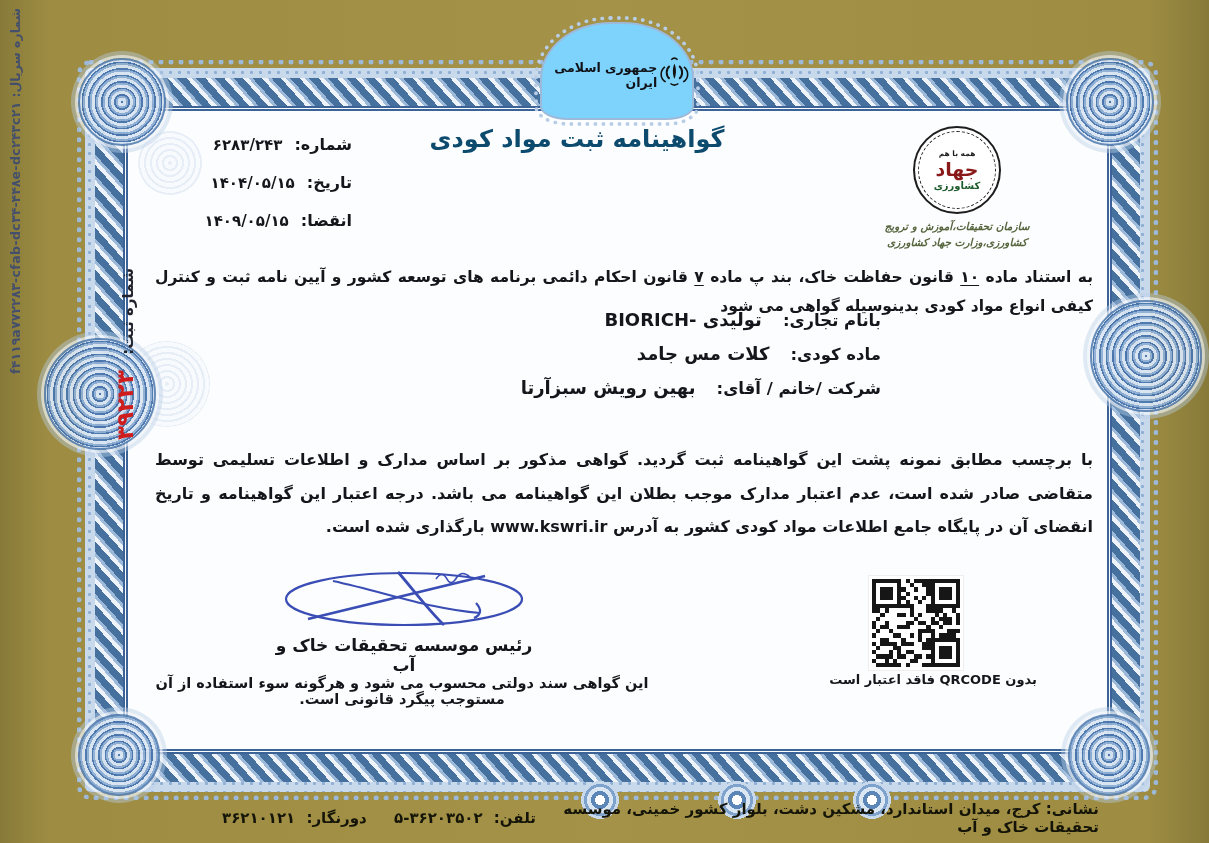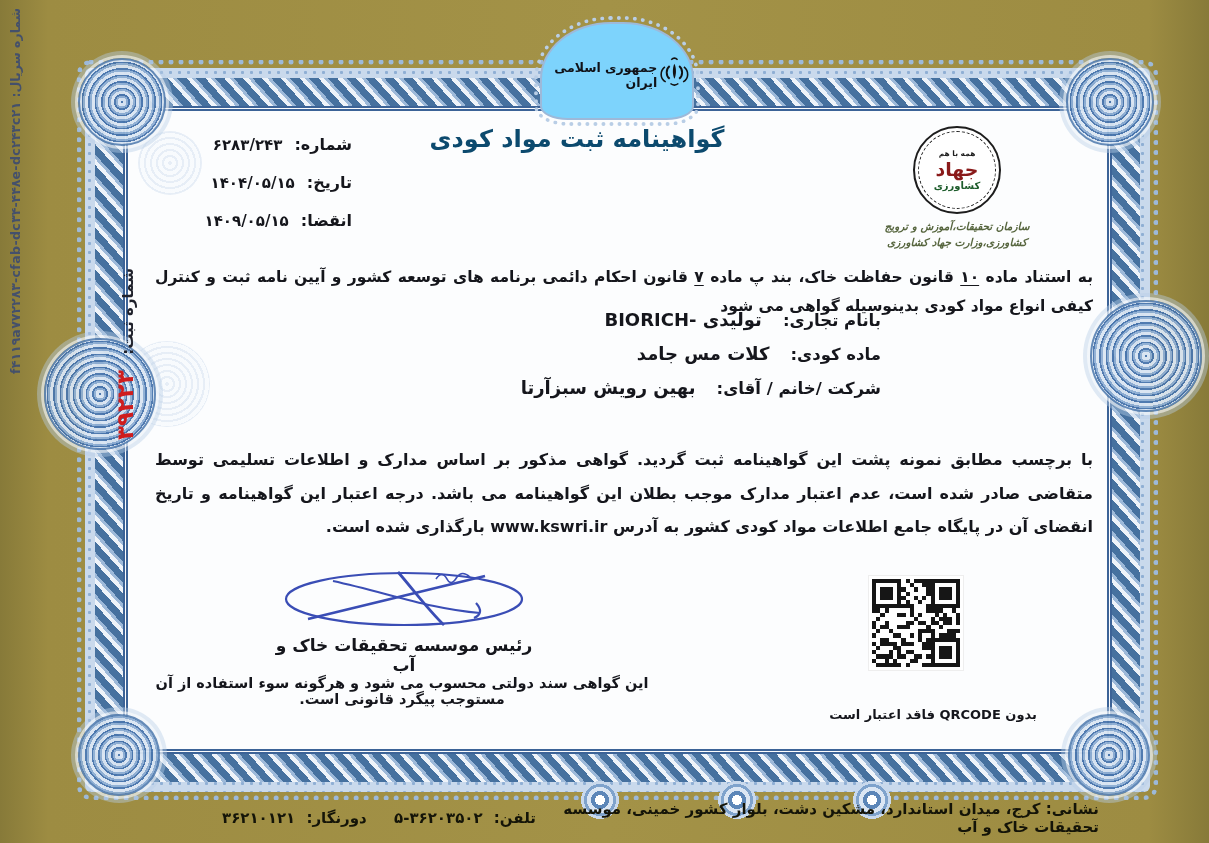--- a/index.html
+++ b/index.html
@@ -124,21 +124,21 @@
   }
 
   .qr {
     position:absolute; left:740px; top:464px;
     display:grid; grid-template-columns:repeat(21,4.2px); grid-auto-rows:4.2px;
     background:#fff; padding:3px; border:1px solid #eee;
   }
   .qr i { display:block; }
   .qr i.b { background:#161616; }
   .qr-caption {
-    position:absolute; left:700px; top:596px; width:210px; text-align:center;
+    position:absolute; left:700px; top:561px; width:210px; text-align:center;
     font-size:13px; font-weight:bold; white-space:nowrap;
   }
 
   
   .serial {
     position:absolute; left:8px; top:338px; width:330px; height:18px;
     transform:rotate(-90deg); transform-origin:0 0;
     font-size:12.5px; font-weight:600; color:#44506b; letter-spacing:.4px;
     white-space:nowrap; z-index:6; direction:rtl; text-align:right;
   }

